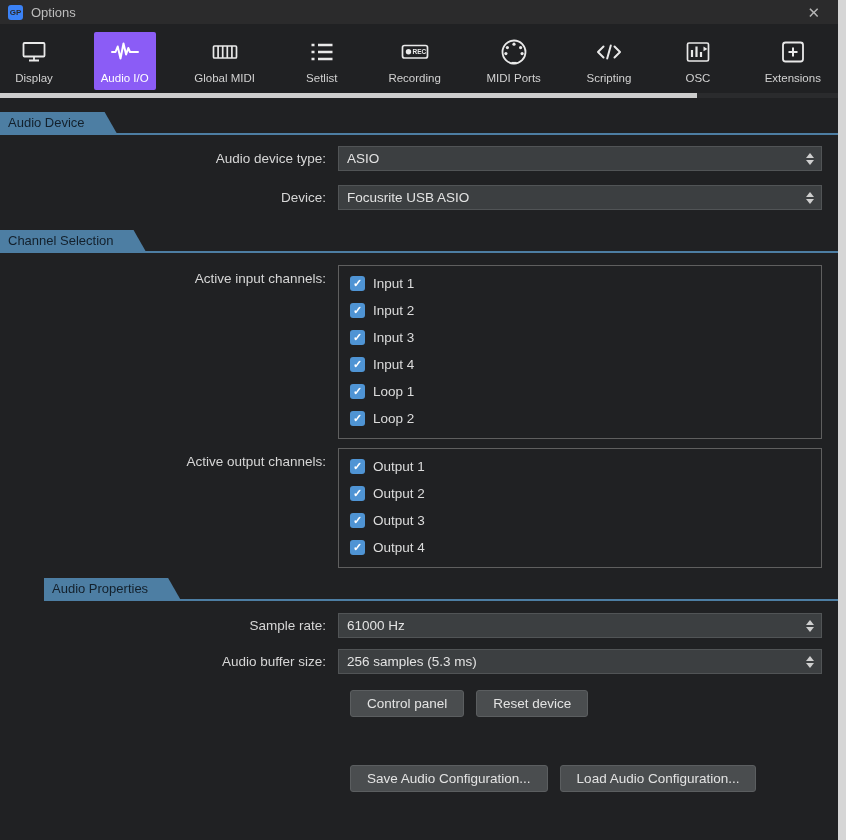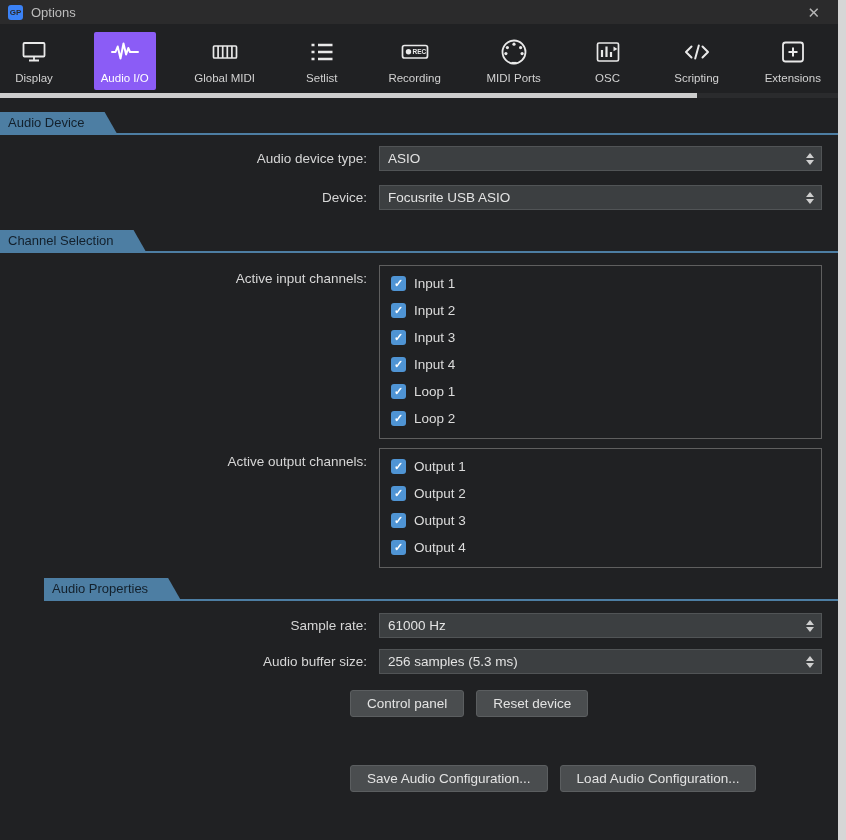--- a/index.html
+++ b/index.html
@@ -32,21 +32,21 @@
   .toolbar-scroll { height:5px; background:#2a2b2d; margin:3px 8px 0 0; position:relative; }
   .toolbar-scroll .thumb { position:absolute; left:0; top:0; height:100%; width:697px; background:#cdcdcd; }
   
   .section-header { border-bottom:2px solid #4d7ea3; margin-right:8px; line-height:0; }
   .section-tab { display:inline-block; background:#4d7ea3; color:#13202c; font-size:13px; line-height:normal;
     padding:3px 32px 3px 8px; clip-path:polygon(0 0, calc(100% - 12px) 0, 100% 100%, 0 100%); }
   .sh-audio-device { margin-top:14px; }
   .sh-channel-selection { margin-top:20px; }
   .sh-audio-properties { margin-top:10px;margin-left:44px; }
   
-  .form-row { display:flex; align-items:center; margin-right:24px;padding-left:41px; }
+  .form-row { display:flex; align-items:center; margin-right:24px; }
   .form-row.top { align-items:flex-start; }
   .form-label { width:338px; flex-shrink:0; text-align:right; padding-right:12px; font-size:13.5px; color:#d6d6d6; }
   .form-row.top .form-label { padding-top:6px; }
   .combo { flex:1; height:25px; background:#3c3f41; border:1px solid #515456; display:flex; align-items:center;
     padding:0 7px 0 8px; font-size:13.5px; color:#e3e3e3; }
   .combo-value { flex:1; overflow:hidden; white-space:nowrap; }
   .spinner { display:flex; flex-direction:column; gap:2px; align-items:center; margin-left:6px; }
   .tri-up { width:0; height:0; border-left:4px solid transparent; border-right:4px solid transparent; border-bottom:5px solid #cfcfcf; }
   .tri-down { width:0; height:0; border-left:4px solid transparent; border-right:4px solid transparent; border-top:5px solid #cfcfcf; }
   
@@ -137,40 +137,40 @@
         <circle cx="6.9" cy="16.6" r="1.6" fill="#e9e9e9" stroke="none"></circle>
         <circle cx="23.1" cy="16.6" r="1.6" fill="#e9e9e9" stroke="none"></circle>
         <path d="M12.6 26h4.8" stroke-width="2.2"></path>
       </svg>
     </span>
     <span class="tb-label">MIDI Ports</span>
   </div>
 
   <div class="tb-item">
     <span class="tb-icon">
+      <svg width="30" height="30" viewBox="0 0 30 30" fill="none" stroke="#e9e9e9" stroke-width="2" stroke-linecap="round" stroke-linejoin="round">
+        <path d="M9.5 9.5 L4 15 l5.5 5.5 M20.5 9.5 L26 15 l-5.5 5.5 M16.8 8.5 L13.2 21.5"></path>
+      </svg>
+    </span>
+    <span class="tb-label">Scripting</span>
+  </div>
+
+  <div class="tb-item">
+    <span class="tb-icon">
       <svg width="30" height="30" viewBox="0 0 30 30" fill="none" stroke="#e9e9e9" stroke-width="1.7">
         <rect x="4.5" y="6" width="21" height="18" rx="1.5"></rect>
         <path d="M9 20V13 M13.5 20V9.5 M18 20V15" stroke-width="2.2"></path>
         <path d="M20.5 9.5 l4 2.4 -4 2.4 z" fill="#e9e9e9" stroke="none"></path>
       </svg>
     </span>
     <span class="tb-label">OSC</span>
   </div>
 
   <div class="tb-item">
     <span class="tb-icon">
-      <svg width="30" height="30" viewBox="0 0 30 30" fill="none" stroke="#e9e9e9" stroke-width="2" stroke-linecap="round" stroke-linejoin="round">
-        <path d="M9.5 9.5 L4 15 l5.5 5.5 M20.5 9.5 L26 15 l-5.5 5.5 M16.8 8.5 L13.2 21.5"></path>
-      </svg>
-    </span>
-    <span class="tb-label">Scripting</span>
-  </div>
-
-  <div class="tb-item">
-    <span class="tb-icon">
       <svg width="30" height="30" viewBox="0 0 30 30" fill="none" stroke="#e9e9e9" stroke-width="1.8">
         <rect x="5" y="5.5" width="20" height="19" rx="2.5"></rect>
         <path d="M15 10.5v9 M10.5 15h9" stroke-width="2"></path>
       </svg>
     </span>
     <span class="tb-label">Extensions</span>
   </div>
 
 </div>
 

